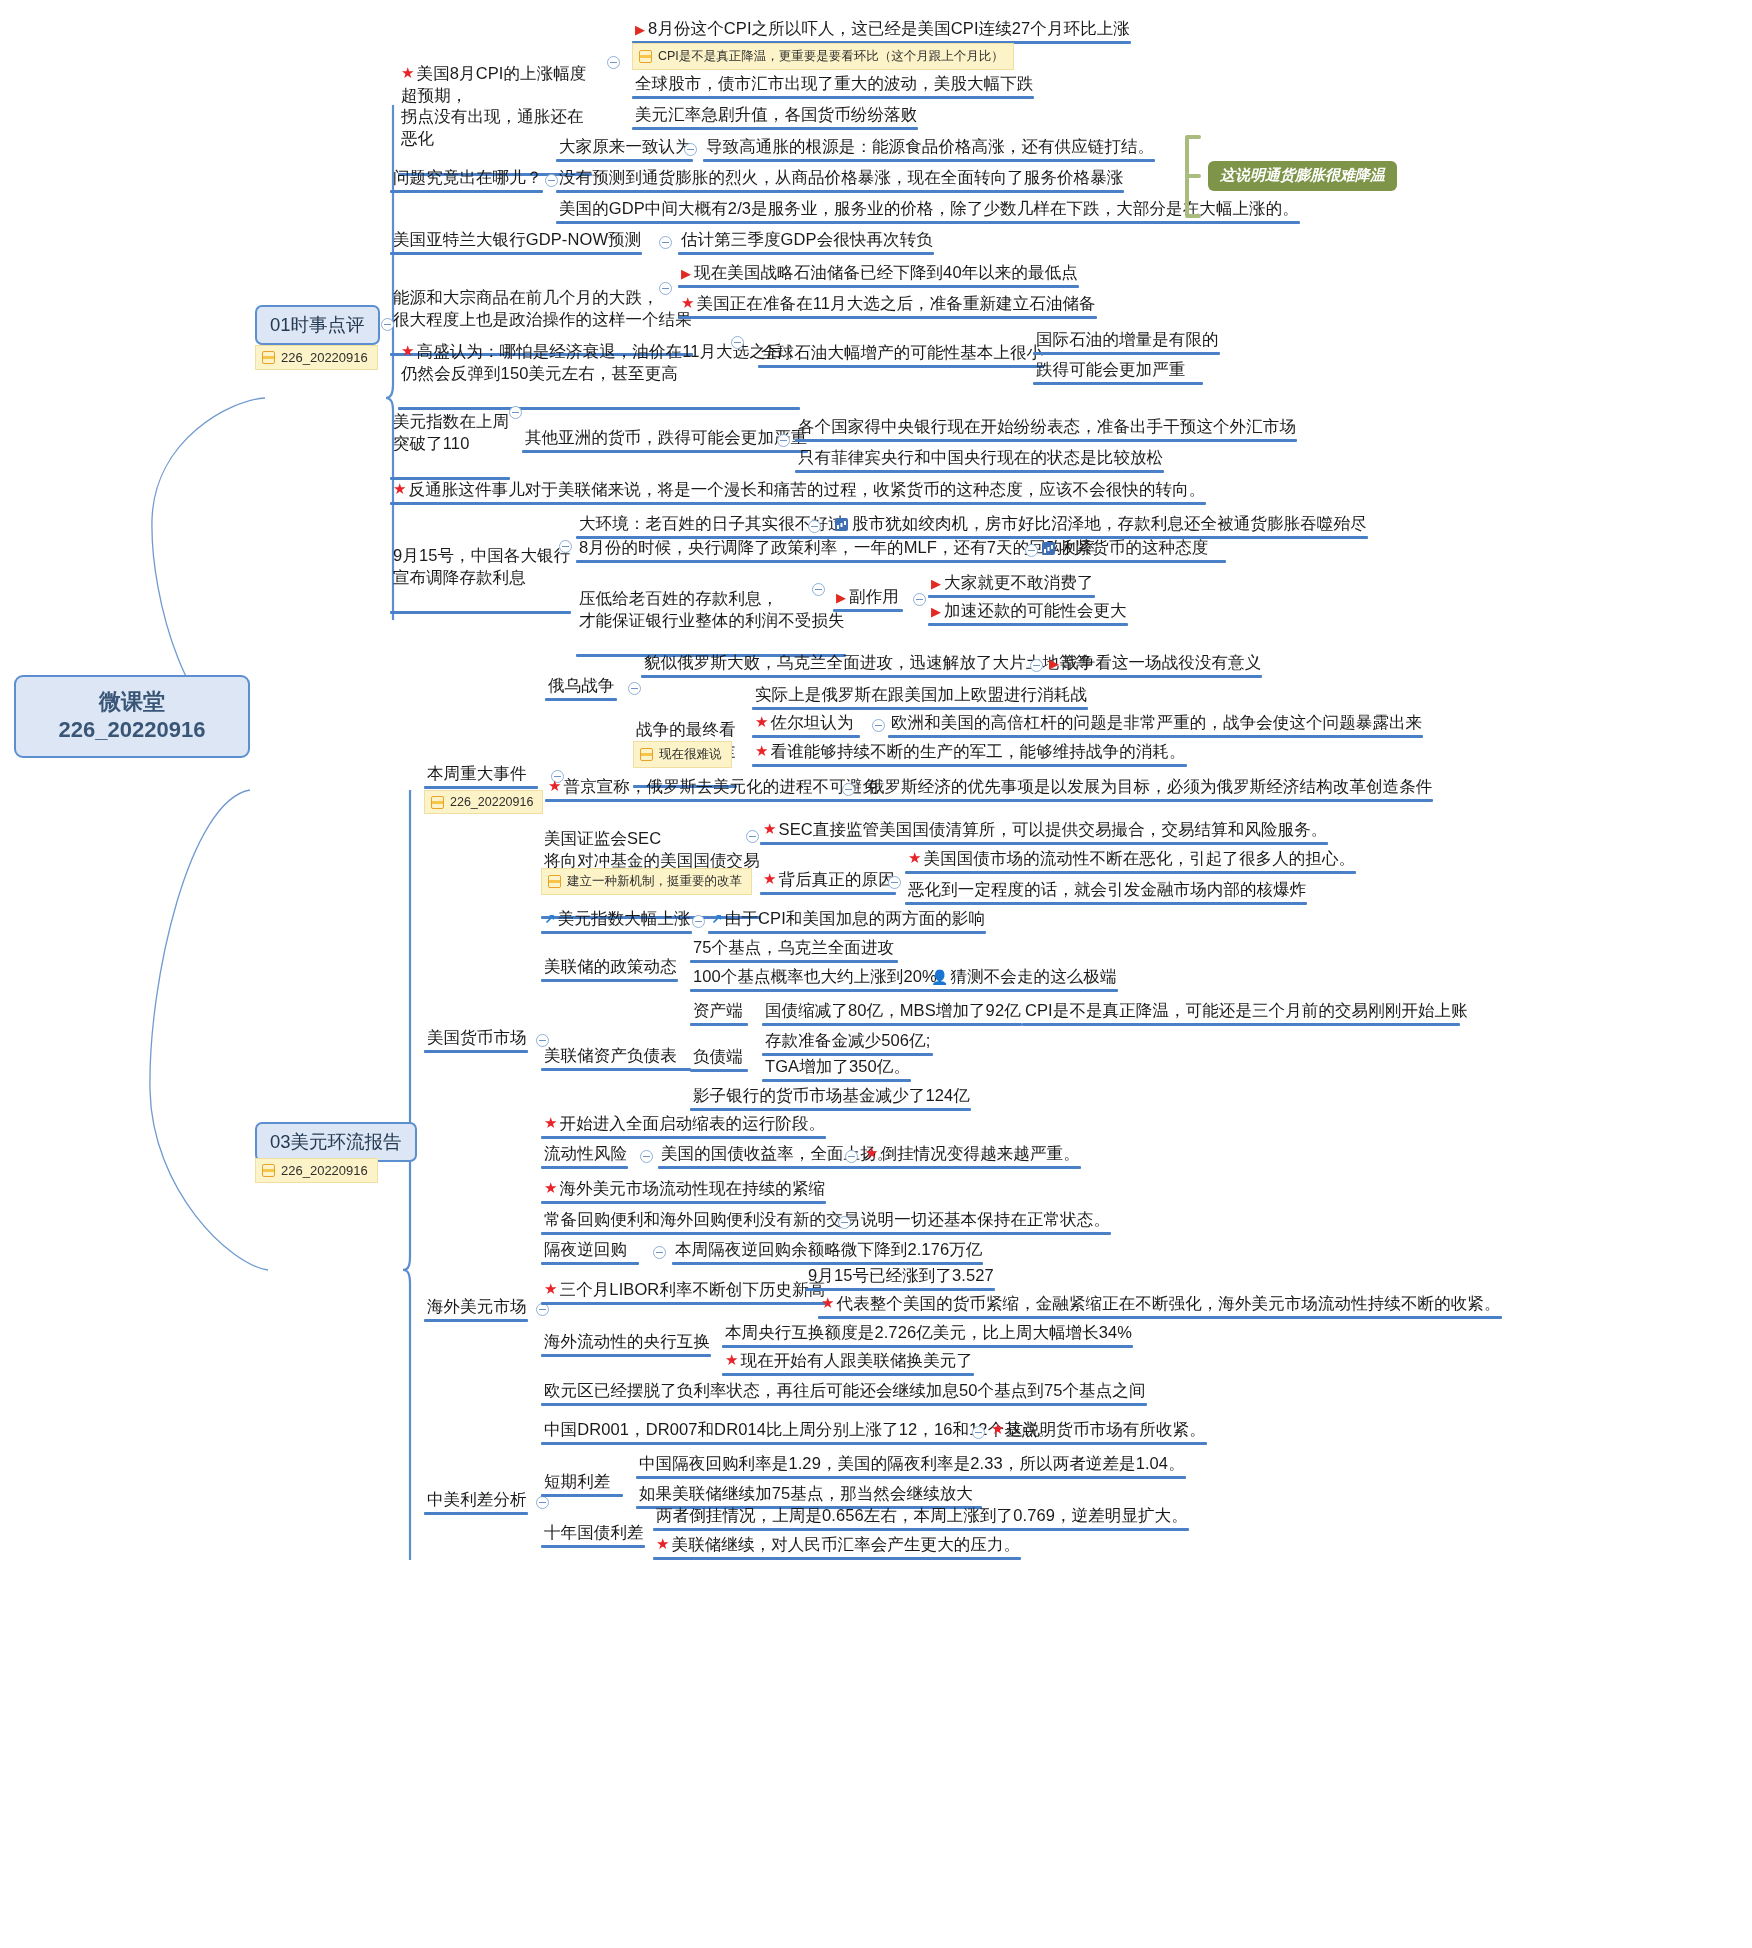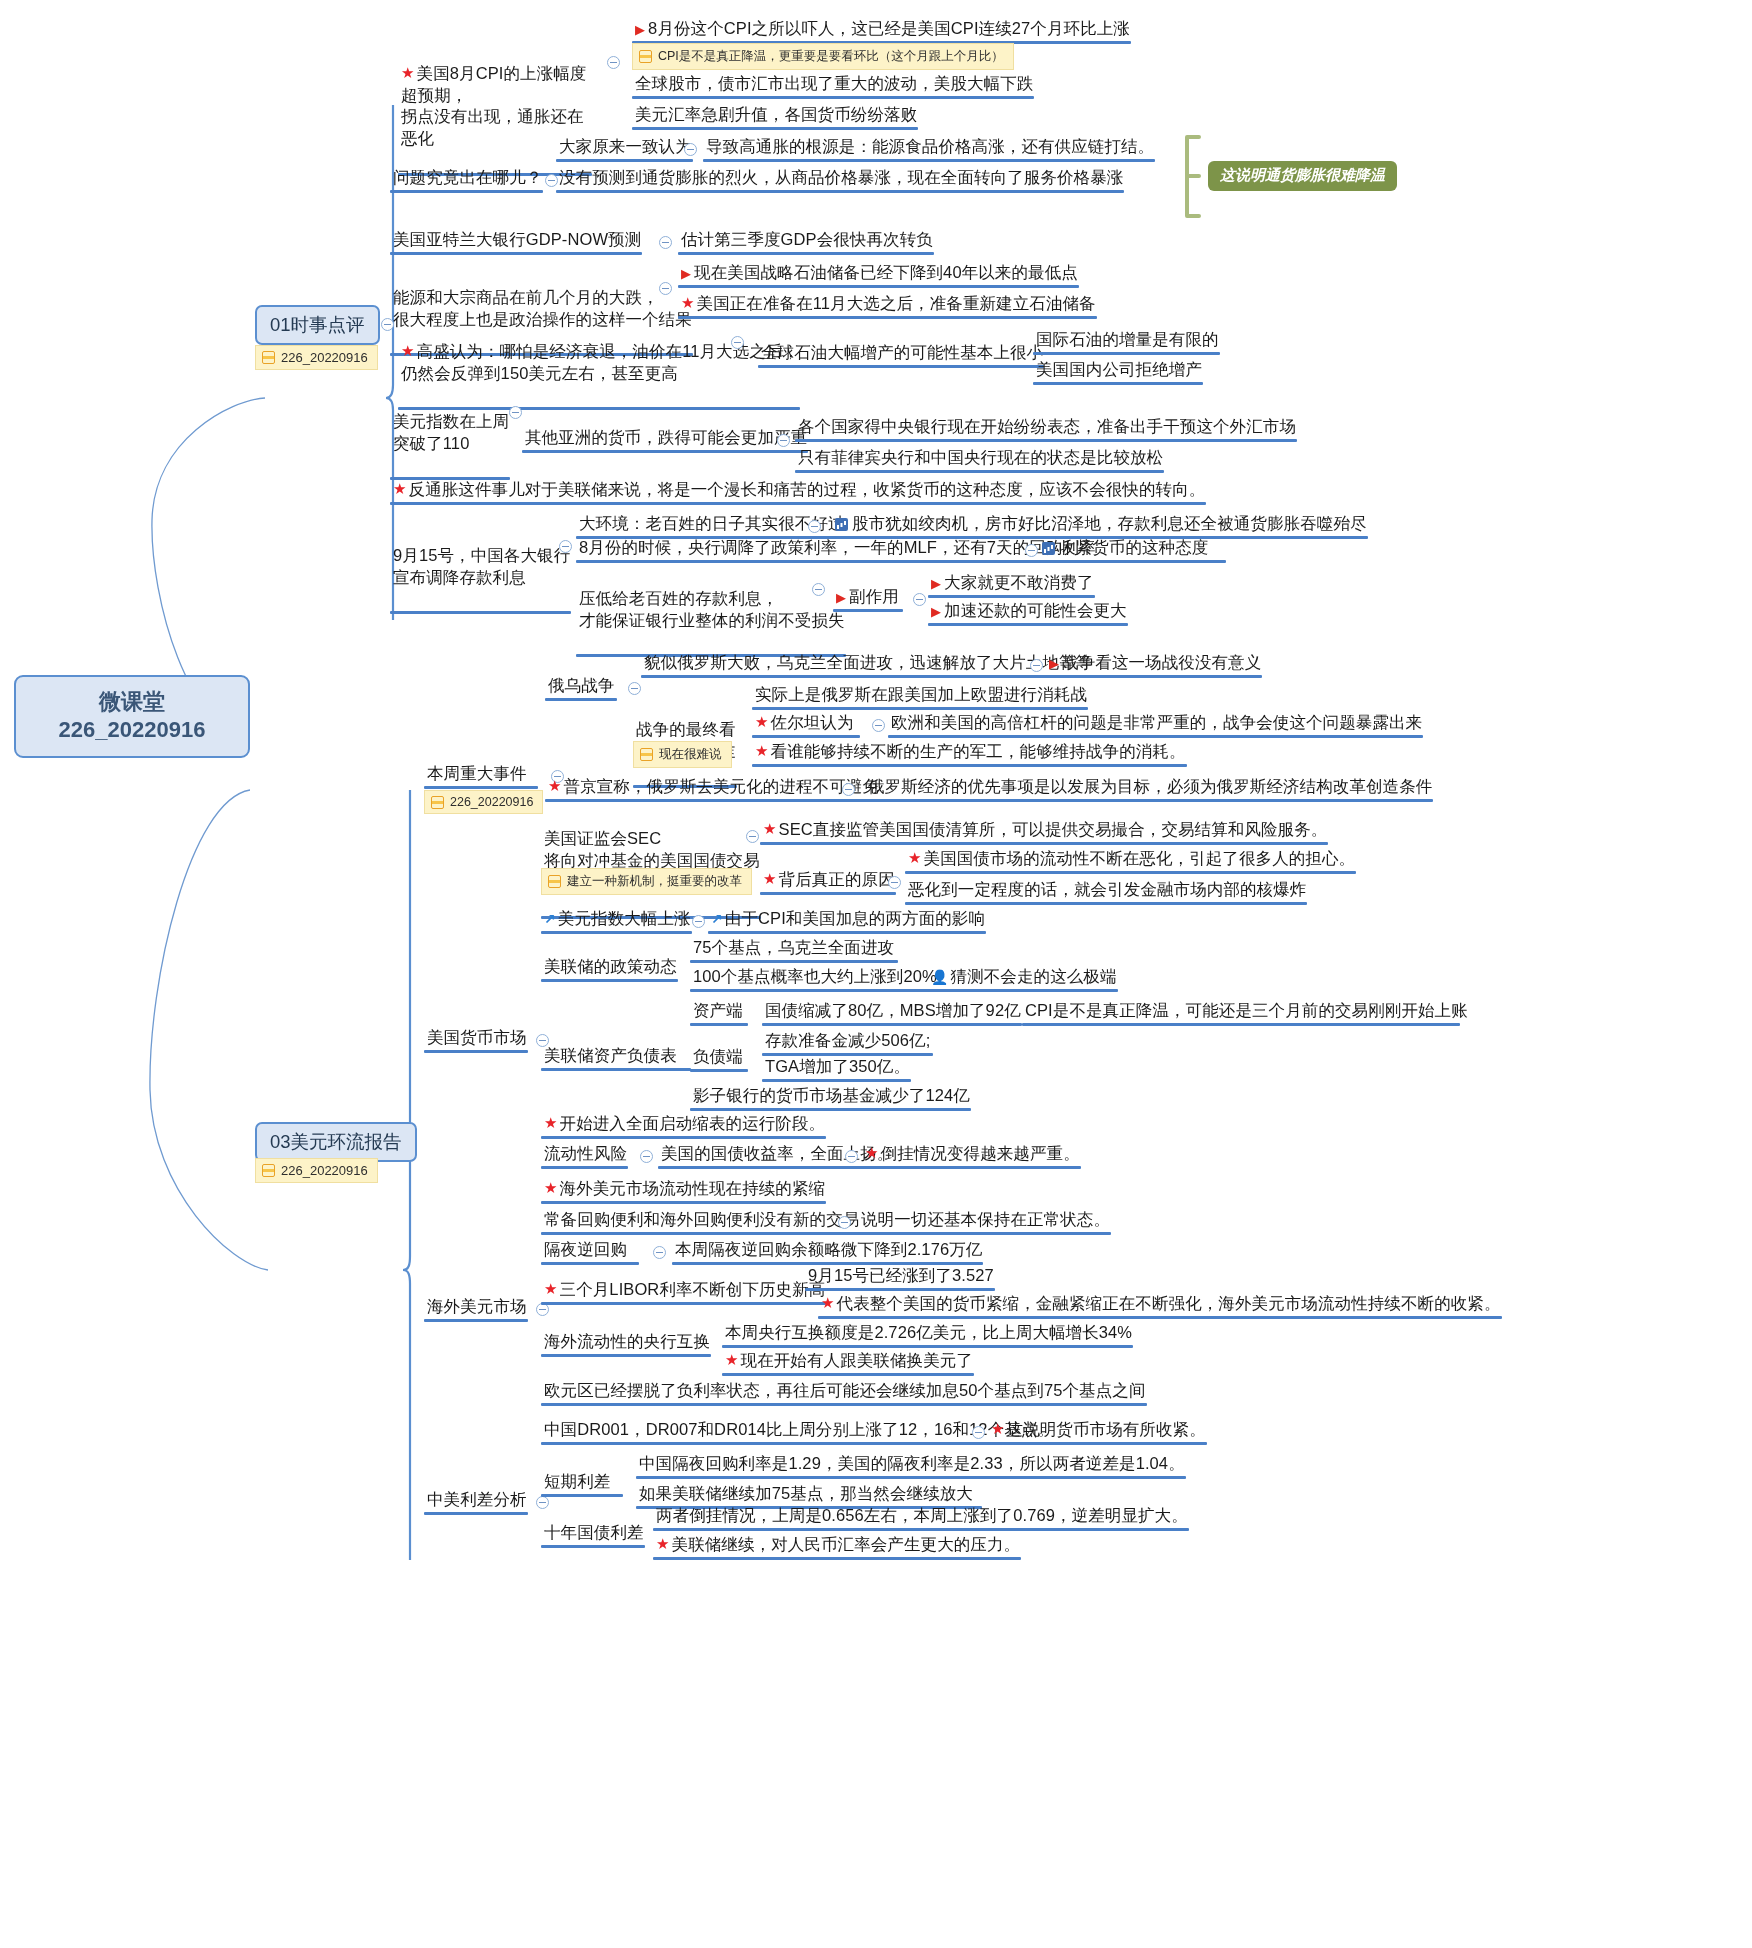--- a/index.html
+++ b/index.html
@@ -202,20 +202,24 @@
   <div class="tog" style="left:684px; top:143px;"></div>
   <div class="node" style="left:703px; top:135px;">
     <span>导致高通胀的根源是：能源食品价格高涨，还有供应链打结。</span>
     <span class="ul" style="width: 452px;"></span>
   </div>
 
   <div class="node" style="left:556px; top:166px;">
     <span>没有预测到通货膨胀的烈火，从商品价格暴涨，现在全面转向了服务价格暴涨</span>
     <span class="ul" style="width: 568px;"></span>
   </div>
+  <div class="node" style="left:556px; top:197px;">
+    <span>美国的GDP中间大概有2/3是服务业，服务业的价格，除了少数几样在下跌，大部分是在大幅上涨的。</span>
+    <span class="ul" style="width: 744px;"></span>
+  </div>
 
   <svg class="links" viewBox="0 0 1752 1948" style="z-index:2;">
     <path d="M1199,137 L1187,137 L1187,216 L1199,216 M1187,176 L1199,176" fill="none" stroke="#aabb7e" stroke-width="4" stroke-linecap="round" stroke-linejoin="round"></path>
   </svg>
   <div class="greenbub" style="left:1208px; top:161px;">
     <span>这说明通货膨胀很难降温</span>
   </div>
 
   <div class="node" style="left:390px; top:228px;">
     <span>美国亚特兰大银行GDP-NOW预测</span>
@@ -250,21 +254,21 @@
   <div class="tog" style="left:731px; top:336px;"></div>
   <div class="node" style="left:758px; top:341px;">
     <span>全球石油大幅增产的可能性基本上很小</span>
     <span class="ul" style="width: 286px;"></span>
   </div>
   <div class="node" style="left:1033px; top:328px;">
     <span>国际石油的增量是有限的</span>
     <span class="ul" style="width: 187px;"></span>
   </div>
   <div class="node" style="left:1033px; top:358px;">
-    <span>美国国内公司拒绝增产</span>
+    <span>跌得可能会更加严重</span>
     <span class="ul" style="width: 170px;"></span>
   </div>
 
   <div class="node" style="left:390px; top:388px; white-space:pre-line;">
     <span>美元指数在上周
 突破了110</span>
     <span class="ul" style="width: 120px;"></span>
   </div>
   <div class="tog" style="left:509px; top:406px;"></div>
   <div class="node" style="left:522px; top:426px;">

